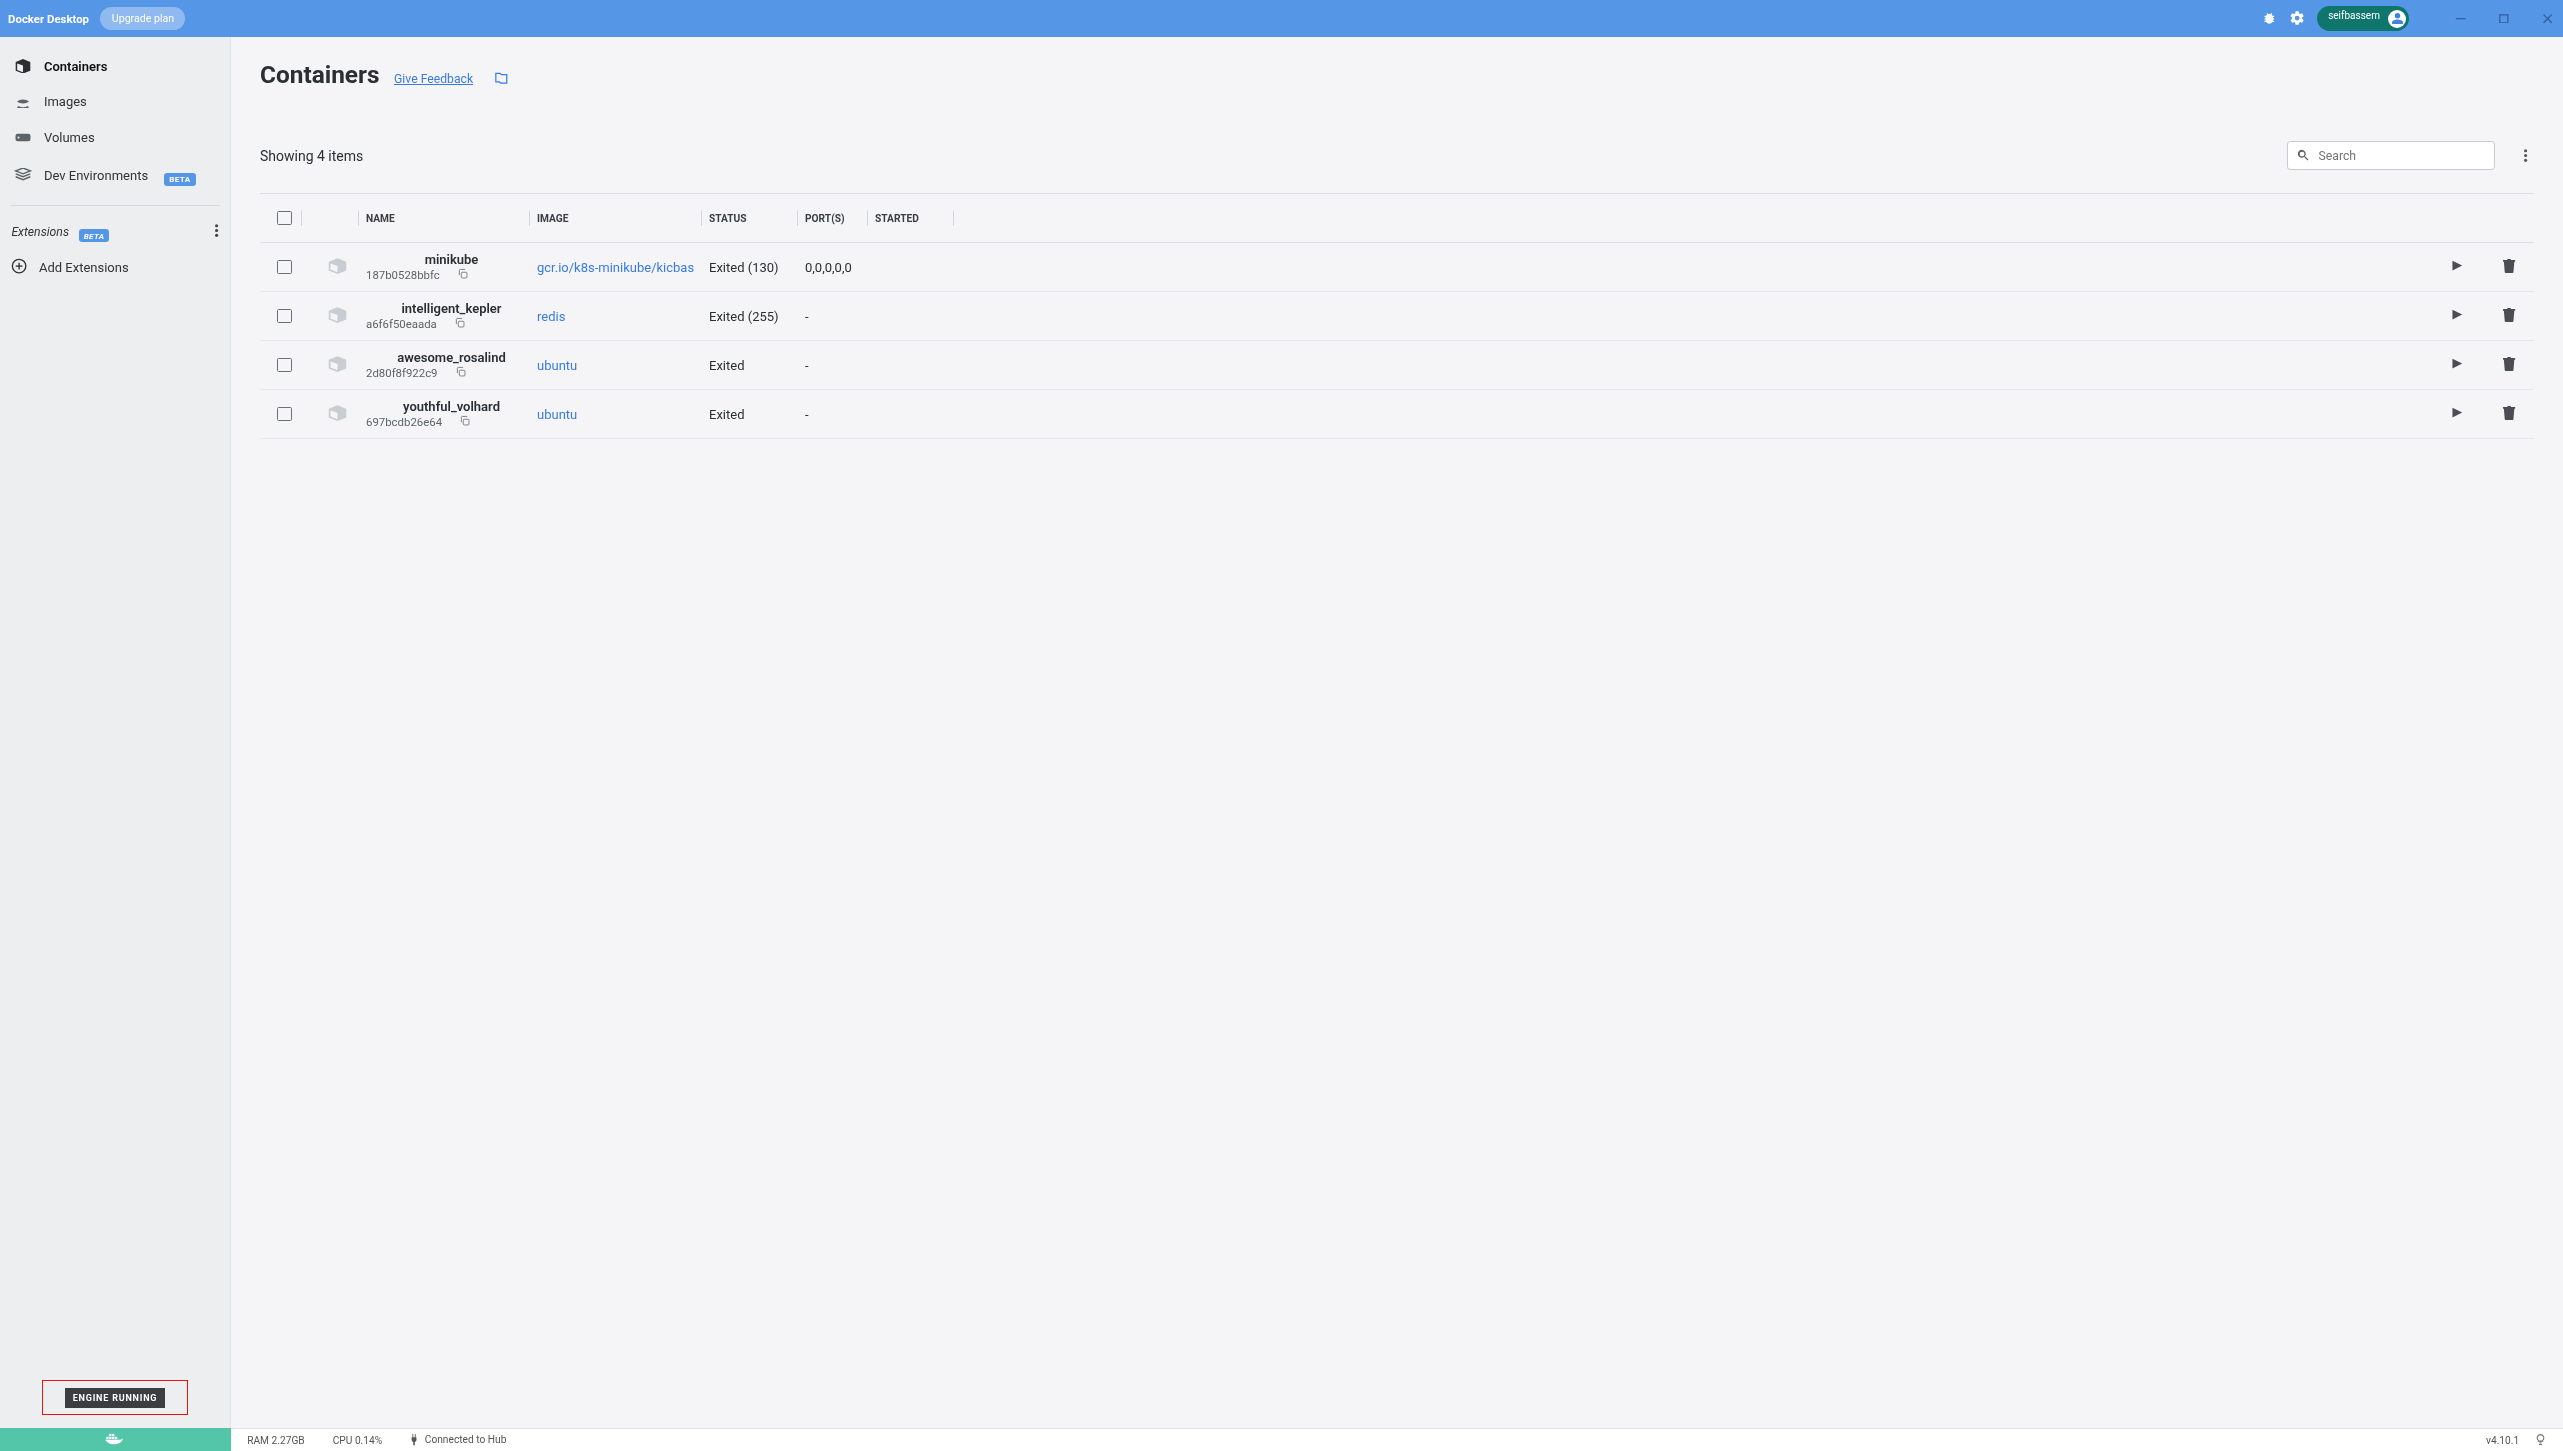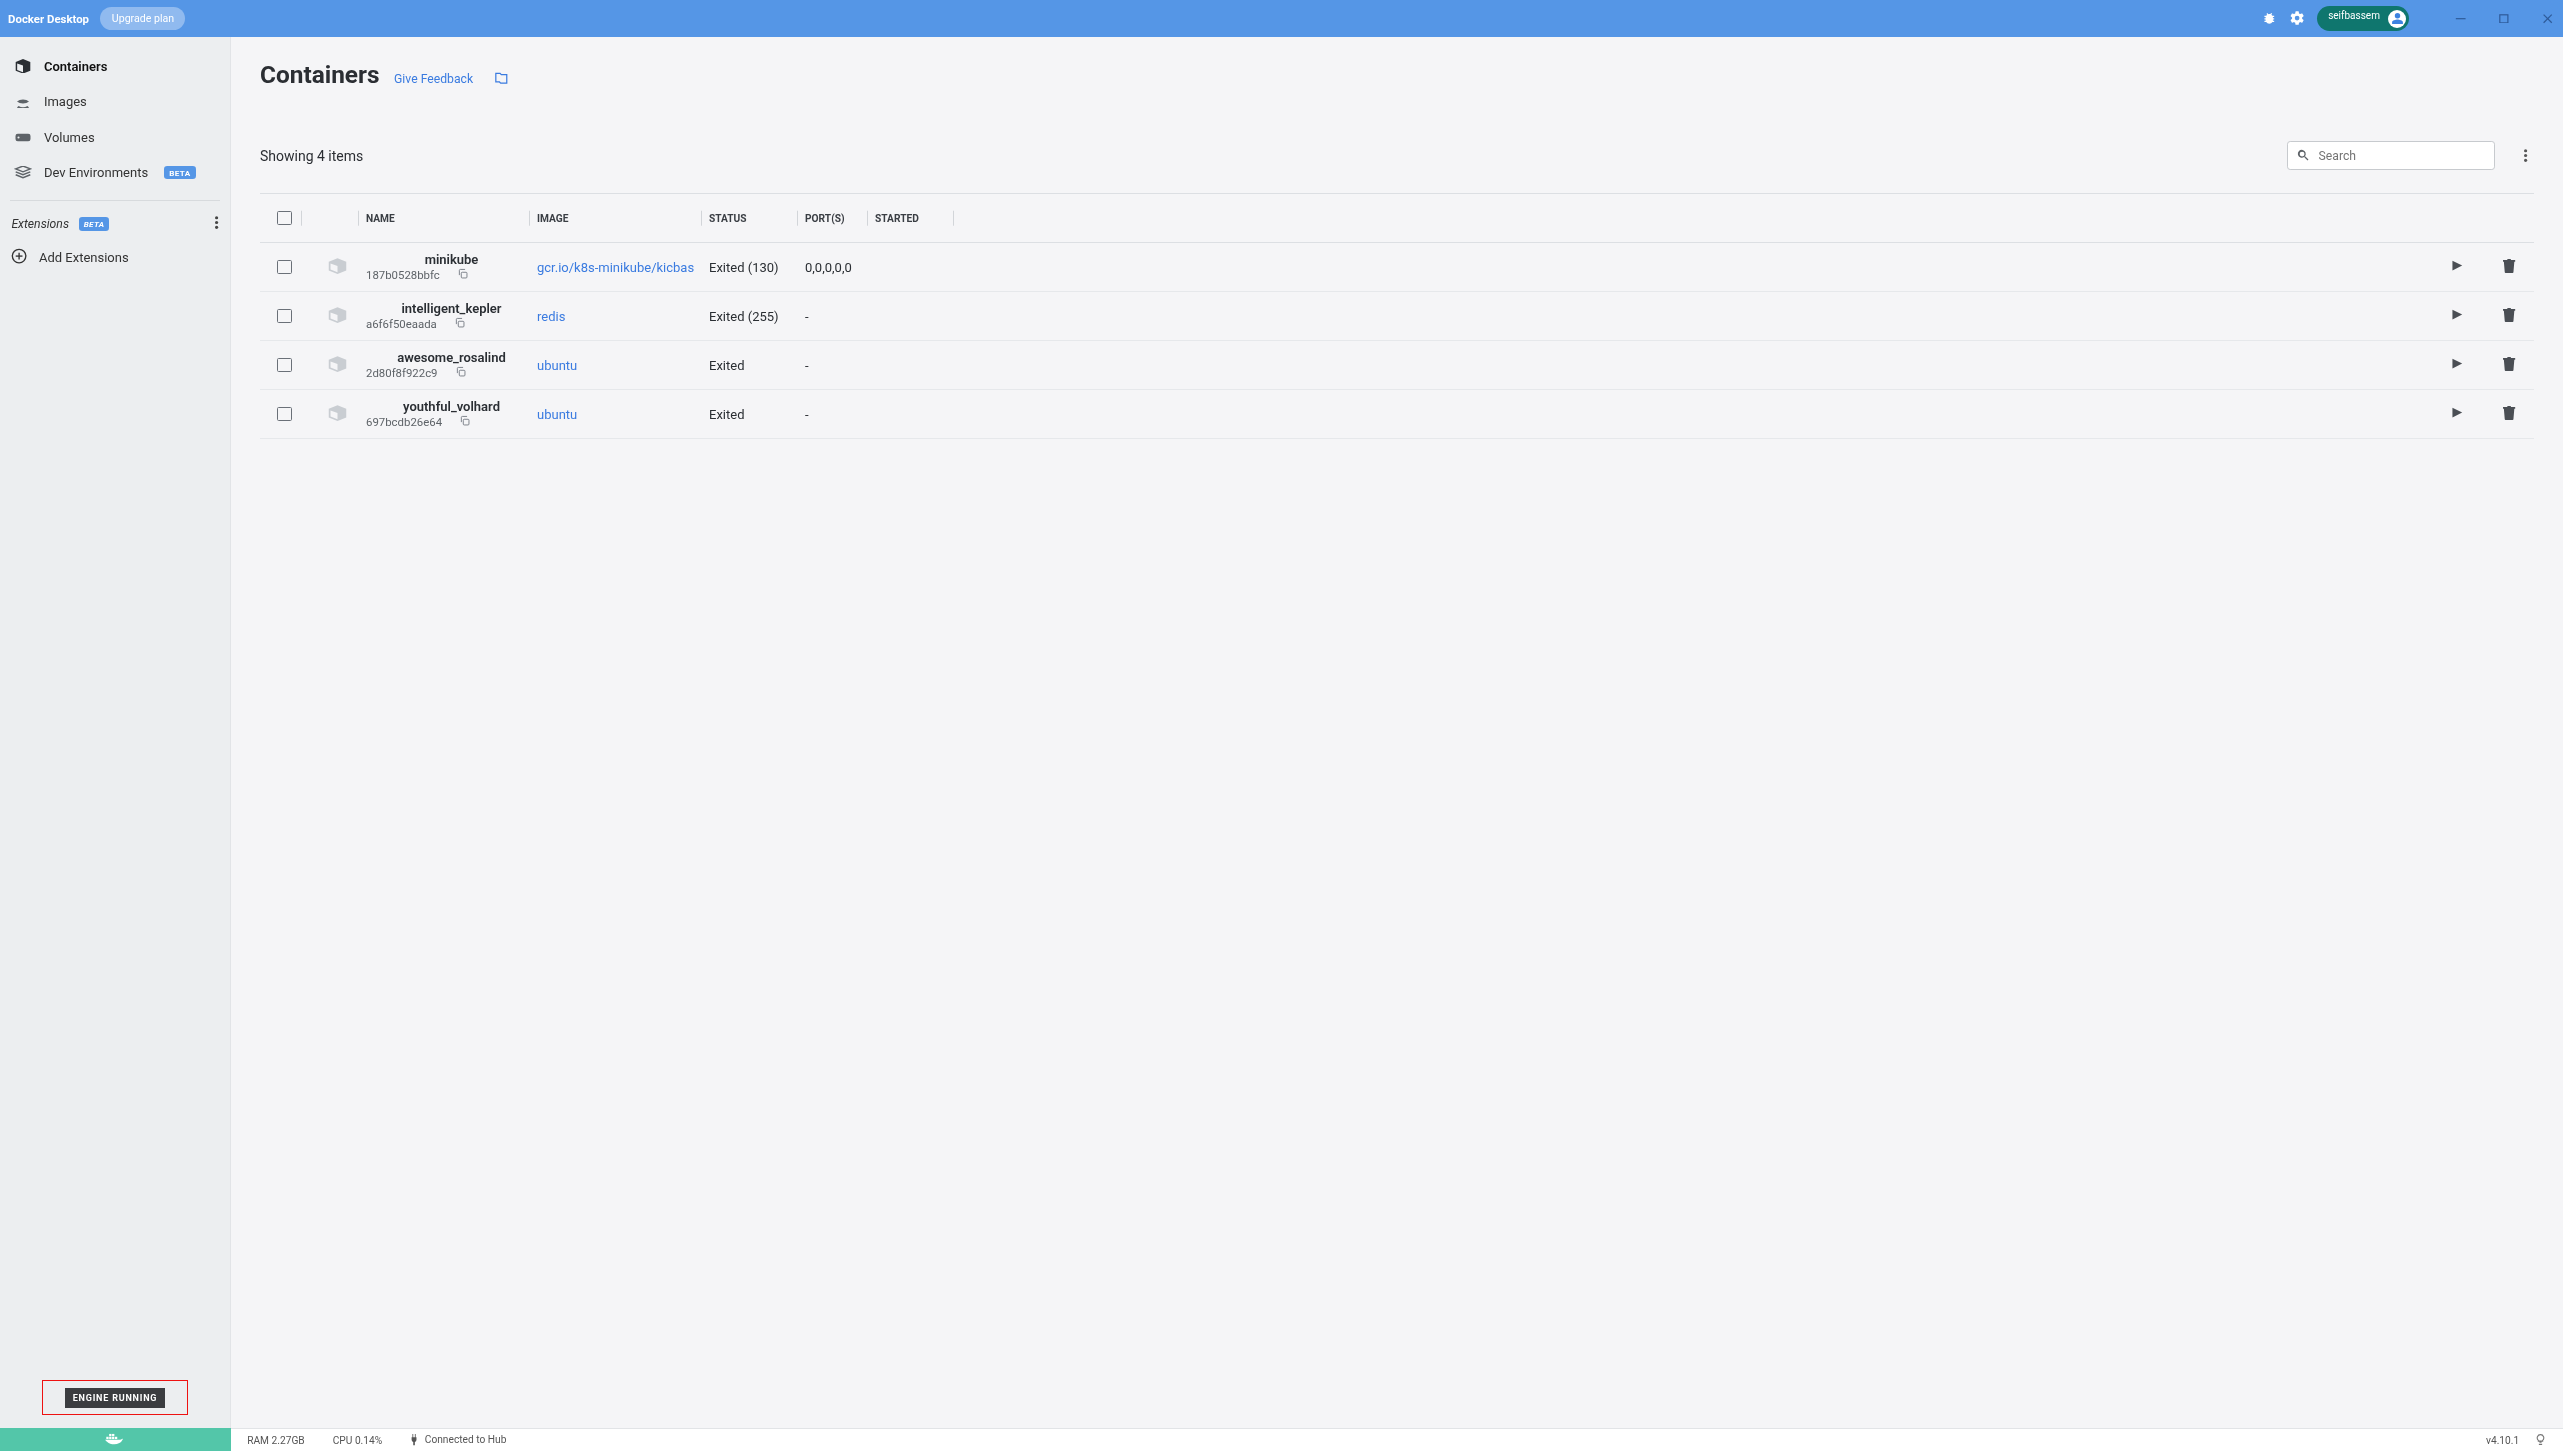--- a/index.html
+++ b/index.html
@@ -17,33 +17,33 @@
   .titlebar .win-controls { margin-left: 32.5px; display: flex; gap: 29px; }
   .titlebar .win-btn { width: 14.6px; height: 14.6px; display:flex; align-items:center; justify-content:center; cursor:pointer; color:#1e437a; opacity:.7; }
   
   .body { display: grid; grid-template-columns: 231px 1fr; min-height: 0; }
   .sidebar { background: #eceef0; display:flex; flex-direction:column; position:relative; border-right:0.8px solid #e2e4e7; }
   .sidebar .nav { padding: 11.4px 0 3.2px 0; }
   .nav-item { display:flex; align-items:center; gap:11.4px; padding: 9.7px 13px; font-size:13px; color:#333; cursor:pointer; }
   .nav-item.active { font-weight:600; color:#111; }
   .nav-item .nicon { width:19.5px; height:16.2px; display:flex; align-items:center; justify-content:center; color:#5e6368; }
   .nav-item.active .nicon { color:#2a2e33; }
-  .badge-beta { background:#5596e6; color:#fff; font-size:8.1px; font-weight:700; letter-spacing:0.4px; padding:1.6px 4.9px; border-radius:3.2px; margin-left:4.9px; }
+  .badge-beta { background:#5596e6; color:#fff; font-size:8.1px; font-weight:700; letter-spacing:0.4px; padding:1.6px 4.9px; border-radius:3.2px; margin-left:4.9px;margin-top:8px; }
   .sidebar hr { border:none; border-top:0.8px solid #d7dadd; margin: 6.5px 9.7px; }
   .ext-header { display:flex; align-items:center; padding: 8.1px 11.4px; font-style: italic; }
   .ext-header .kebab { margin-left:auto; cursor:pointer; color:#444; }
   .ext-title { font-size:12.2px; color:#333; margin-right:4.9px; }
   .add-ext { display:flex; align-items:center; gap:11.4px; padding:8.1px 11.4px; cursor:pointer; font-size:13px; color:#333; }
   .engine-box { position:absolute; bottom:13px; left:42px; border:1.6px solid #e11; padding:6.5px; width:146px; display:flex; justify-content:center;}
   .engine-chip { background:#3b3d40; color:#fff; font-size:9px; font-weight:700; letter-spacing:0.8px; padding:4.9px 8.1px; border-radius:0; }
   
   .main { padding: 23px 29px 0 29px; overflow:auto; background:#f5f5f7; }
   .page-head { display:flex;  align-items:flex-end; gap:14.6px; }
   .page-title { font-size:24.4px; font-weight:700; color:#2b2e33; }
-  .feedback { display:flex; align-items:center; gap:21px; color:#3a7be0; font-size:12.2px; cursor:pointer; margin-bottom:3.2px;}
+  .feedback { display:flex; align-items:center; gap:21px; color:#3a7be0; font-size:12.2px; text-decoration:underline; cursor:pointer; margin-bottom:3.2px;}
   .page-desc { color:#7c838c; font-size:12.2px; margin-top:9.7px; }
   .page-desc a { color:#3a7be0; text-decoration:underline; }
   .toolbar { display:flex; align-items:center; margin-top:52px; }
   .show-count { font-size:14px; color:#2b2e33; }
   .search-box { margin-left:auto; display:flex; align-items:center; border:0.8px solid #c7cace; border-radius:3.2px; background:#fff; width:208px; height:29px; padding:0 8.1px; gap:8.1px; }
   .search-box input { border:none; outline:none; font-size:12.2px; flex:1; background:transparent; color:#333; }
   .search-box svg { color:#5e6368; }
   .main-kebab { margin-left:23px; cursor:pointer; color:#555; width:16.2px; display:flex; justify-content:center;}
   
   .table { margin-top:23px; }

